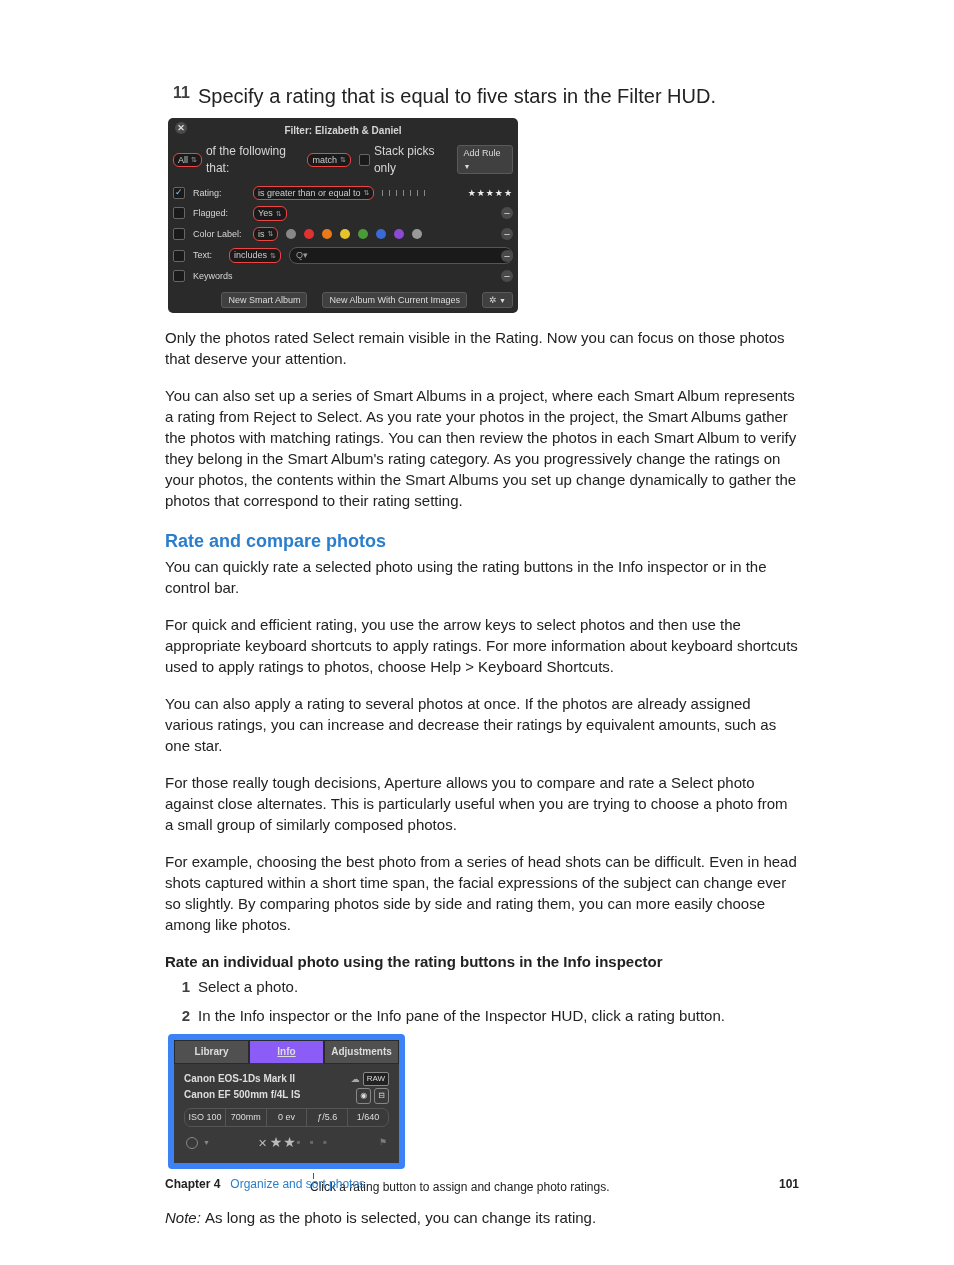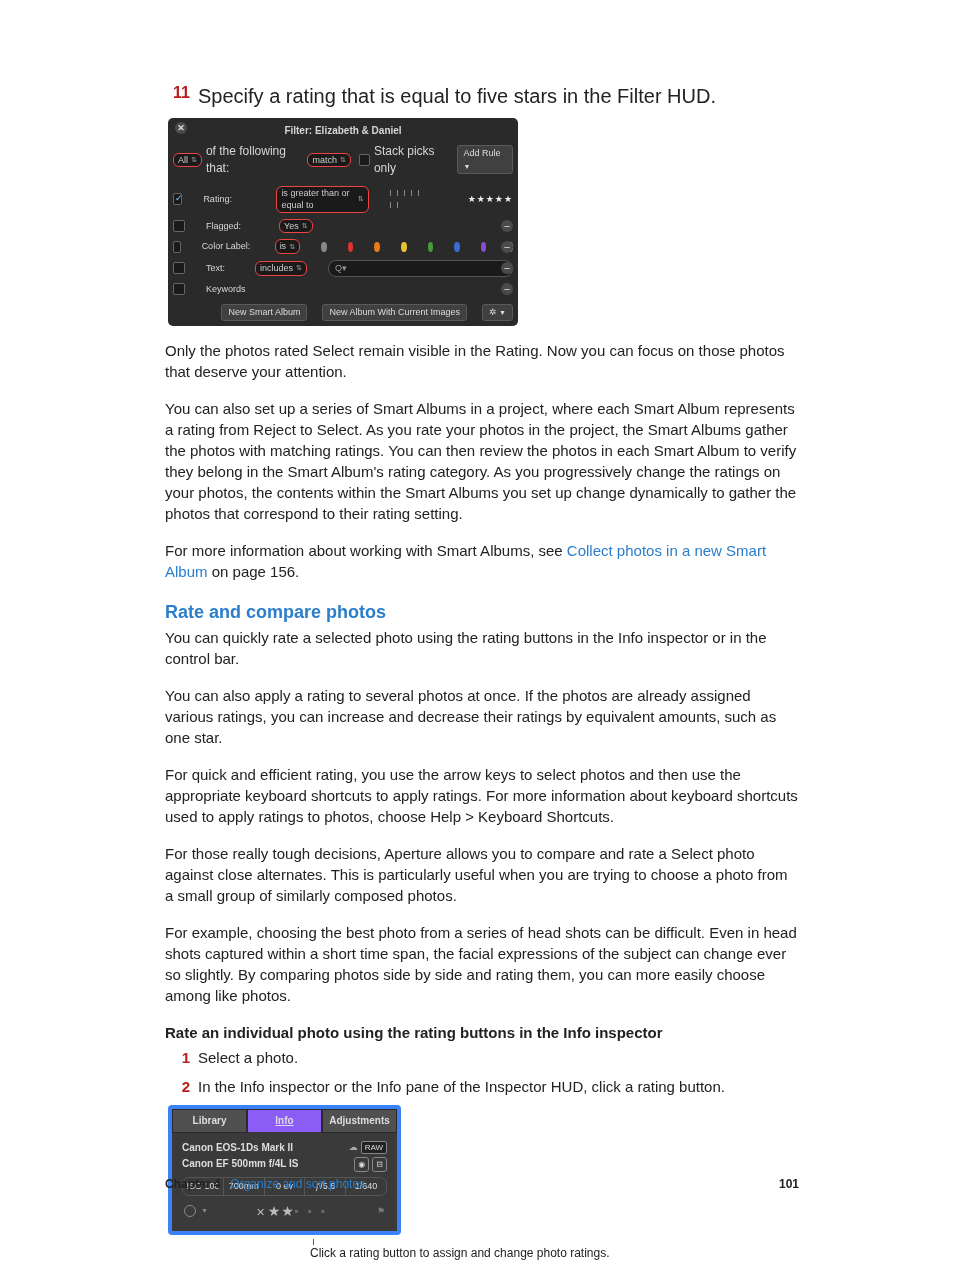--- a/index.html
+++ b/index.html
@@ -13,21 +13,21 @@
 }
 .page {
   width: 954px;
   height: 1265px;
   position: relative;
   box-sizing: border-box;
   padding: 82px 155px 0 165px;
 }
 .step-row { display:flex; margin-bottom:8px; }
 .step-num {
-  color:#b91c1c; font-weight:600; width:25px; text-align:right;
+  color:#404040; font-weight:600; width:25px; text-align:right;
   padding-right:8px; flex-shrink:0;
 }
 .step-num.inline { font-size:15px; }
 .step-num.big { font-size:16px; }
 .step-text { flex:1; }
 .step-text.instr11 { font-size:20px; }
 .para { margin:0 0 16px 0; }
 .bodytext { font-size:15px; }
 .heading2 { color:#2a7ecb; font-size:18px; font-weight:600; margin:18px 0 2px 0; }
 .link { color:#2a7ecb; cursor:pointer; }
@@ -39,36 +39,36 @@
   border-radius:5px; margin:8px 0 14px 3px;
   font-size:9px; padding:4px 5px 5px 5px; box-sizing:border-box;
 }
 .hud .title { text-align:center; font-size:10px; font-weight:600; padding:2px 0 5px 0; position:relative; }
 .hud .close-x { position:absolute; left:2px; top:0; width:12px; height:12px; border-radius:50%; background:#4a4a4a; color:#ddd; text-align:center; line-height:12px; font-size:9px; }
 .hud .toprow { display:flex; align-items:center; gap:4px; margin-bottom:6px; }
 .hud .sel { background:#1a1a1a; border:1px solid #ef4444; border-radius:6px; padding:0 4px; font-size:9px; color:#ccc; display:inline-flex; align-items:center; gap:3px; }
 .hud .sel .arr { font-size:7px; opacity:.7; }
 .hud .plain { font-size:12px; }
 .hud .btn { background:#404040; border:1px solid #5a5a5a; border-radius:3px; padding:1px 6px; font-size:9px; color:#ddd; }
-.hud .row { display:flex; align-items:center; gap:21px; padding:3px 0; position:relative; }
+.hud .row { display:flex; align-items:center; gap:8px; padding:3px 0; position:relative; }
 .hud .chk { width:10px; height:10px; background:#1a1a1a; border:1px solid #666; border-radius:2px; display:inline-block; position:relative; }
 .hud .chk.on::after { content:"✓"; position:absolute; left:1px; top:-2px; color:#8cf; font-size:9px; }
 .hud .label { min-width:52px; font-size:9px; }
 .hud .minus { position:absolute; right:0; width:12px; height:12px; border-radius:50%; background:#4a4a4a; color:#ddd; text-align:center; line-height:12px; font-size:11px; }
 .hud .ticks span { display:inline-block; width:6px; height:6px; border-left:1px solid #888; }
 .hud .stars { color:#eee; letter-spacing:1px; }
 .hud .cdot { width:10px; height:10px; border-radius:50%; display:inline-block; }
 .hud .searchbox { flex:1; background:#1a1a1a; border:1px solid #555; border-radius:8px; padding:1px 6px; font-size:9px; color:#999; }
 .hud .bottomrow { display:flex; justify-content:flex-end; gap:15px; padding-top:6px; }
 .hud .addrule { margin-left:auto; }
 
 .inspector {
   width:225px; margin:8px 0 4px 3px;
   background:#3a3a3a; color:#ddd; border-radius:4px;
-  font-size:9px; padding-bottom:6px; border:4px solid #3b82f6;
+  font-size:9px; padding-bottom:6px; border:6px solid #3b82f6;
 }
 .inspector .tabs { display:flex; }
 .inspector .tab {
   flex:1; text-align:center; padding:4px 0; font-size:10px; font-weight:600;
   background:#505050; border:1px solid #2a2a2a;
 }
 .inspector .tab.active { background:#8b5cf6; border-bottom-color:#3a3a3a;text-decoration:underline; }
 .inspector .body { padding:8px 10px 4px 10px; }
 .inspector .camLine { font-size:10px; font-weight:600; margin-bottom:2px; }
 .inspector .lensLine { font-size:10px; font-weight:600; margin-bottom:6px; }
@@ -188,28 +188,25 @@
 
     <div class="bottomrow">
       <span class="btn">New Smart Album</span>
       <span class="btn">New Album With Current Images</span>
       <span class="btn">✲ <span style="font-size:7px">▼</span></span>
     </div>
   </div>
 
   <p class="para bodytext">Only the photos rated Select remain visible in the Rating. Now you can focus on those photos that deserve your attention.</p>
   <p class="para bodytext">You can also set up a series of Smart Albums in a project, where each Smart Album represents a rating from Reject to Select. As you rate your photos in the project, the Smart Albums gather the photos with matching ratings. You can then review the photos in each Smart Album to verify they belong in the Smart Album's rating category. As you progressively change the ratings on your photos, the contents within the Smart Albums you set up change dynamically to gather the photos that correspond to their rating setting.</p>
-  <p class="para bodytext">
-    <span>For more information about working with Smart Albums, see </span><span class="link">Collect photos in a new Smart Album</span><span> on page 156.</span>
-  </p>
 
   <div class="heading2">Rate and compare photos</div>
   <p class="para bodytext">You can quickly rate a selected photo using the rating buttons in the Info inspector or in the control bar.</p>
+  <p class="para bodytext">For quick and efficient rating, you use the arrow keys to select photos and then use the appropriate keyboard shortcuts to apply ratings. For more information about keyboard shortcuts used to apply ratings to photos, choose Help &gt; Keyboard Shortcuts.</p>
   <p class="para bodytext">You can also apply a rating to several photos at once. If the photos are already assigned various ratings, you can increase and decrease their ratings by equivalent amounts, such as one star.</p>
-  <p class="para bodytext">For quick and efficient rating, you use the arrow keys to select photos and then use the appropriate keyboard shortcuts to apply ratings. For more information about keyboard shortcuts used to apply ratings to photos, choose Help &gt; Keyboard Shortcuts.</p>
   <p class="para bodytext">For those really tough decisions, Aperture allows you to compare and rate a Select photo against close alternates. This is particularly useful when you are trying to choose a photo from a small group of similarly composed photos.</p>
   <p class="para bodytext">For example, choosing the best photo from a series of head shots can be difficult. Even in head shots captured within a short time span, the facial expressions of the subject can change ever so slightly. By comparing photos side by side and rating them, you can more easily choose among like photos.</p>
 
   <p class="para bodytext bold" style="margin-bottom:4px">Rate an individual photo using the rating buttons in the Info inspector</p>
 
   <div class="step-row">
     <div class="step-num inline">1</div>
     <div class="step-text bodytext">Select a photo.</div>
   </div>
   <div class="step-row">

